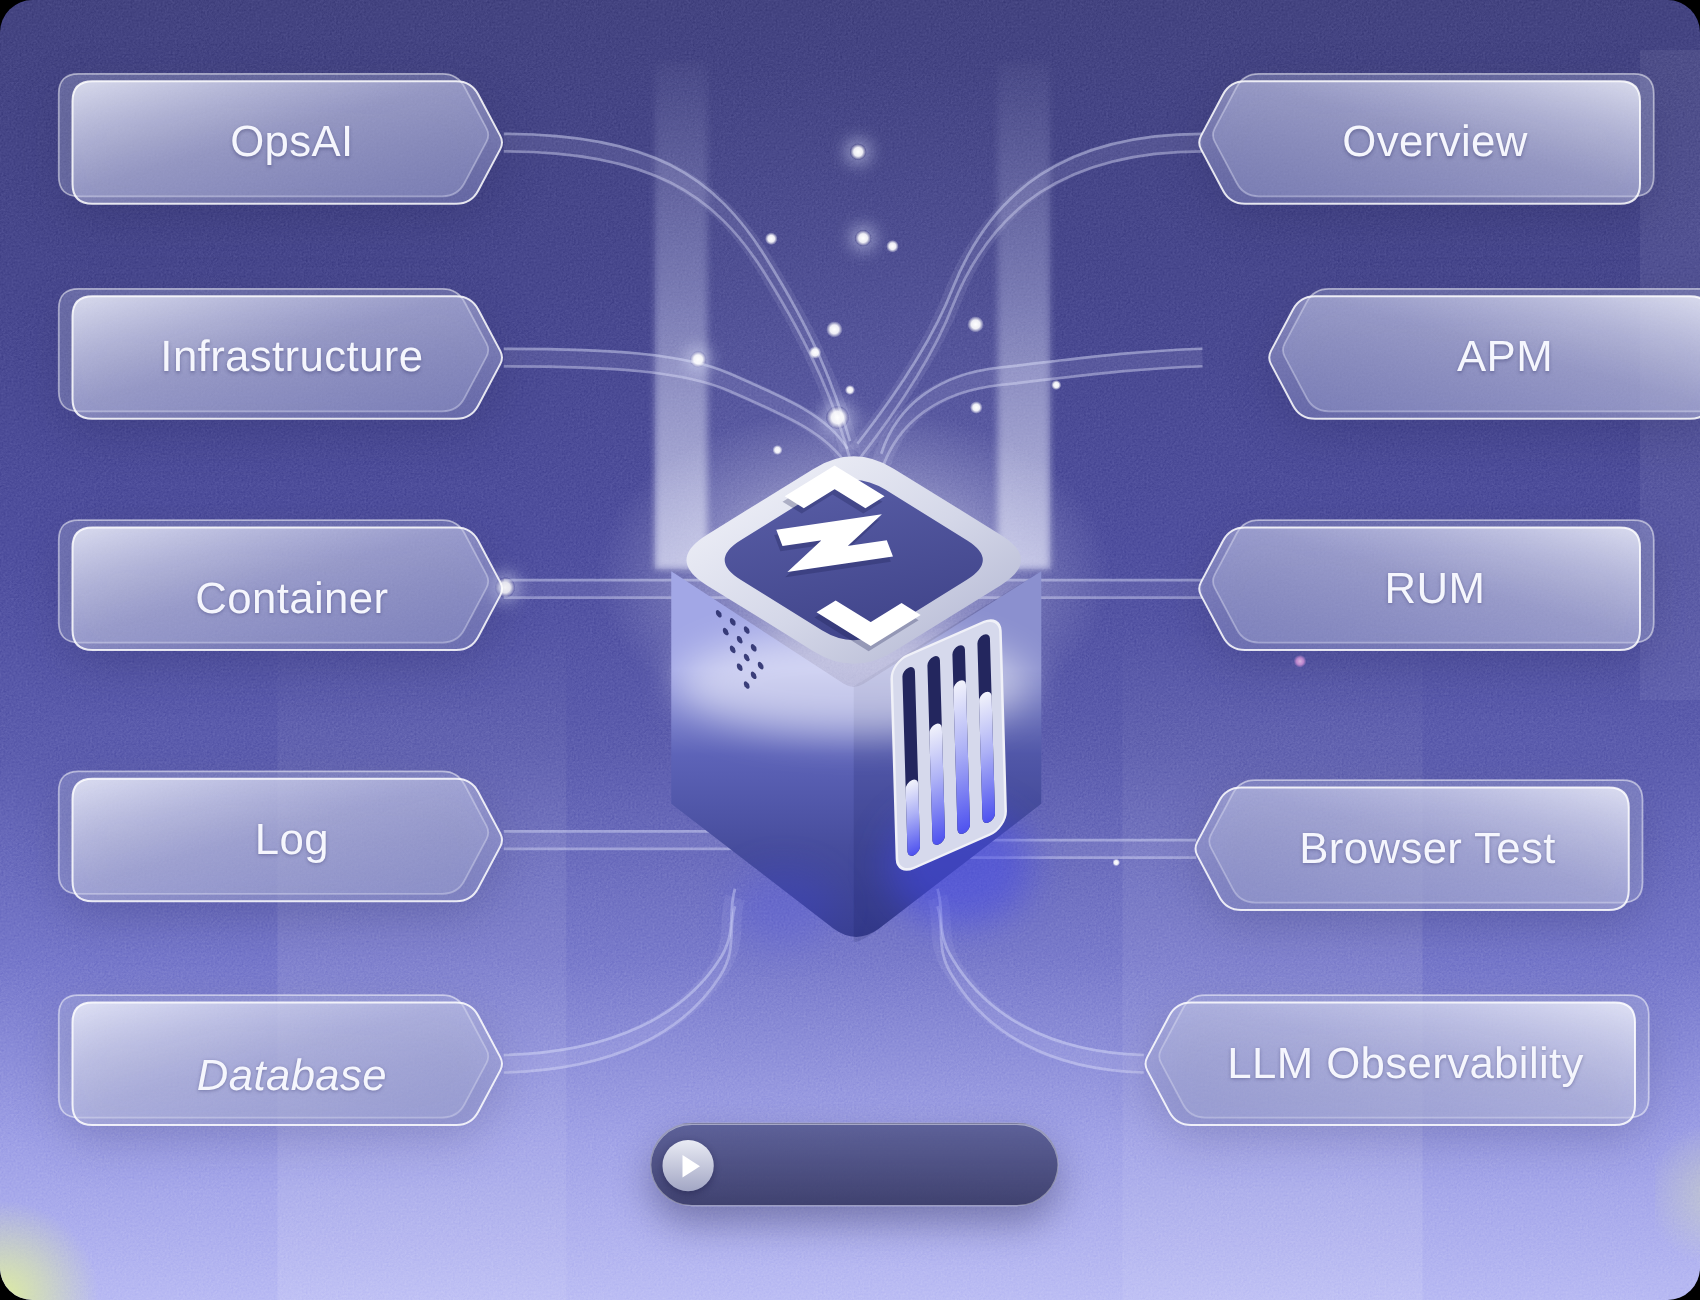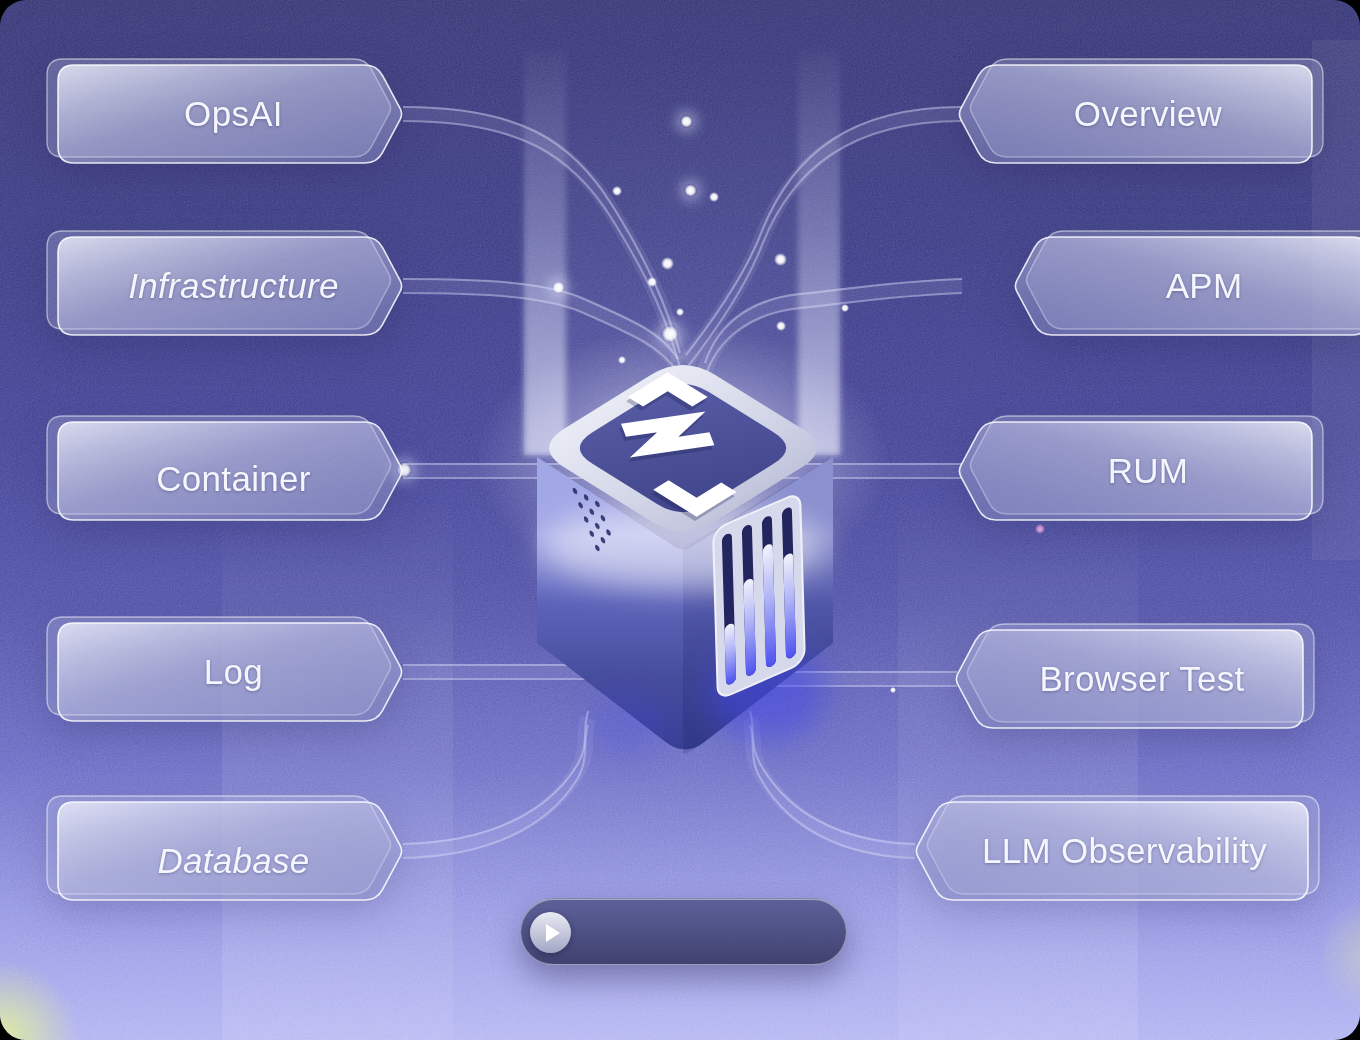--- a/index.html
+++ b/index.html
@@ -200,21 +200,21 @@
   </svg>
 
   <div id="boxLayer">
       <div class="tagbox side-left" style="left: 58px; top: 65px; width: 345px; height: 98px;">
         <svg width="393" height="130" viewBox="-24 -16 393 130">
           <path d="M0.0,16.0 Q0,0 16.0,0.0 L307.0,0.0 Q319,0 324.6,10.6 L342.2,43.7 Q345,49 342.2,54.3 L324.6,87.4 Q319,98 307.0,98.0 L16.0,98.0 Q0,98 0.0,82.0 Z" transform="translate(-11,-6)" fill="rgba(198,203,235,0.28)" stroke="rgba(255,255,255,0.5)" stroke-width="1.4"></path>
           <path d="M0.0,16.0 Q0,0 16.0,0.0 L307.0,0.0 Q319,0 324.6,10.6 L342.2,43.7 Q345,49 342.2,54.3 L324.6,87.4 Q319,98 307.0,98.0 L16.0,98.0 Q0,98 0.0,82.0 Z" fill="url(#boxGleft)" stroke="rgba(255,255,255,0.85)" stroke-width="1.6"></path>
         </svg>
         <div class="tag-label">OpsAI</div>
       </div>
-      <div class="tagbox side-left" style="left: 58px; top: 237px; width: 345px; height: 98px; font-style: italic;">
+      <div class="tagbox side-left" style="left: 58px; top: 237px; width: 345px; height: 98px;">
         <svg width="393" height="130" viewBox="-24 -16 393 130">
           <path d="M0.0,16.0 Q0,0 16.0,0.0 L307.0,0.0 Q319,0 324.6,10.6 L342.2,43.7 Q345,49 342.2,54.3 L324.6,87.4 Q319,98 307.0,98.0 L16.0,98.0 Q0,98 0.0,82.0 Z" transform="translate(-11,-6)" fill="rgba(198,203,235,0.28)" stroke="rgba(255,255,255,0.5)" stroke-width="1.4"></path>
           <path d="M0.0,16.0 Q0,0 16.0,0.0 L307.0,0.0 Q319,0 324.6,10.6 L342.2,43.7 Q345,49 342.2,54.3 L324.6,87.4 Q319,98 307.0,98.0 L16.0,98.0 Q0,98 0.0,82.0 Z" fill="url(#boxGleft)" stroke="rgba(255,255,255,0.85)" stroke-width="1.6"></path>
         </svg>
         <div class="tag-label">Infrastructure</div>
       </div>
       <div class="tagbox side-left" style="left: 58px; top: 422px; width: 345px; height: 114px;">
         <svg width="393" height="130" viewBox="-24 -16 393 130">
           <path d="M0.0,16.0 Q0,0 16.0,0.0 L307.0,0.0 Q319,0 324.6,10.6 L342.2,43.7 Q345,49 342.2,54.3 L324.6,87.4 Q319,98 307.0,98.0 L16.0,98.0 Q0,98 0.0,82.0 Z" transform="translate(-11,-6)" fill="rgba(198,203,235,0.28)" stroke="rgba(255,255,255,0.5)" stroke-width="1.4"></path>
           <path d="M0.0,16.0 Q0,0 16.0,0.0 L307.0,0.0 Q319,0 324.6,10.6 L342.2,43.7 Q345,49 342.2,54.3 L324.6,87.4 Q319,98 307.0,98.0 L16.0,98.0 Q0,98 0.0,82.0 Z" fill="url(#boxGleft)" stroke="rgba(255,255,255,0.85)" stroke-width="1.6"></path>

